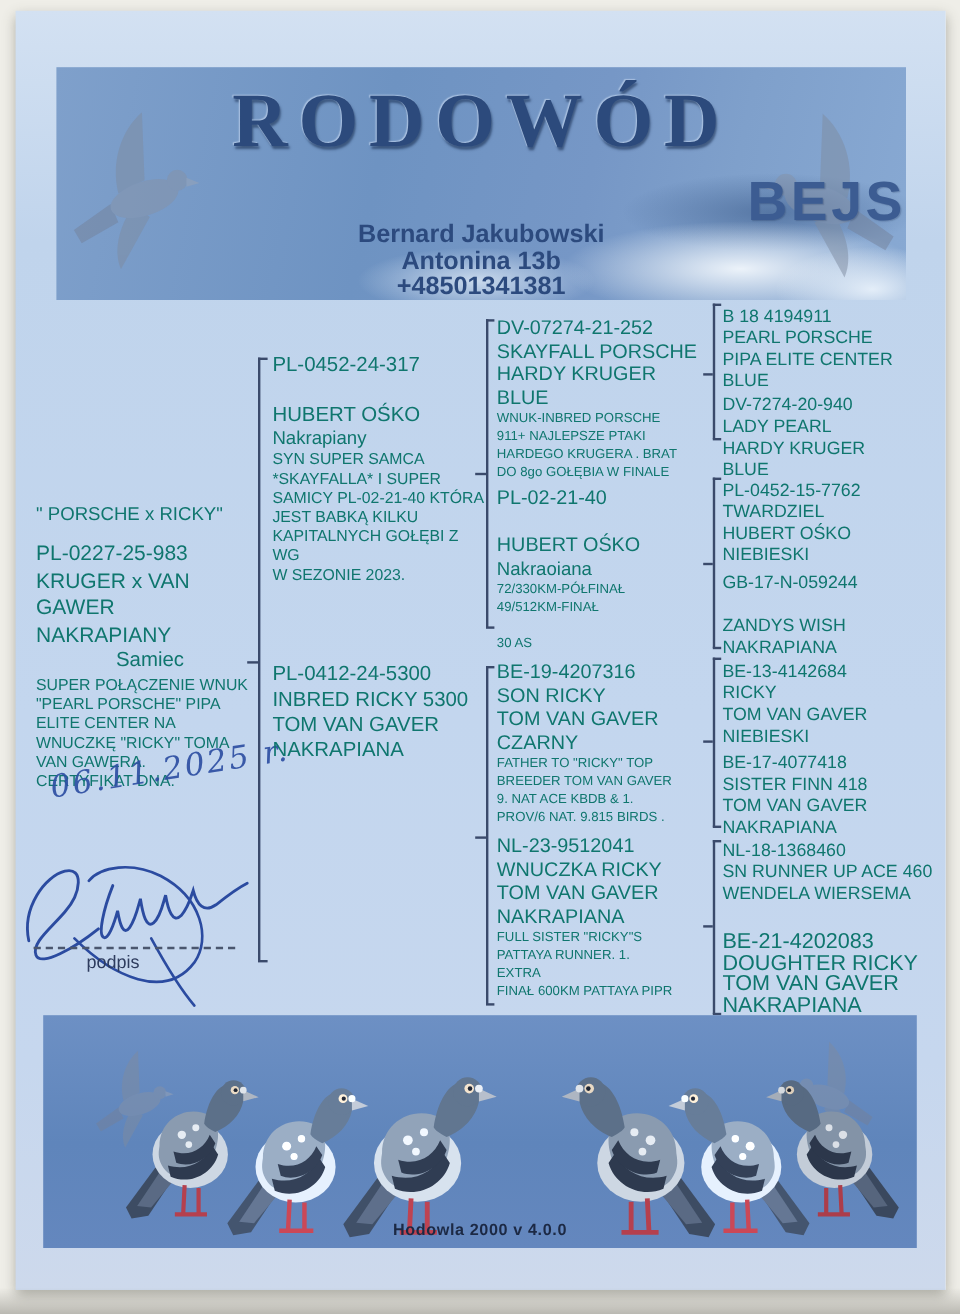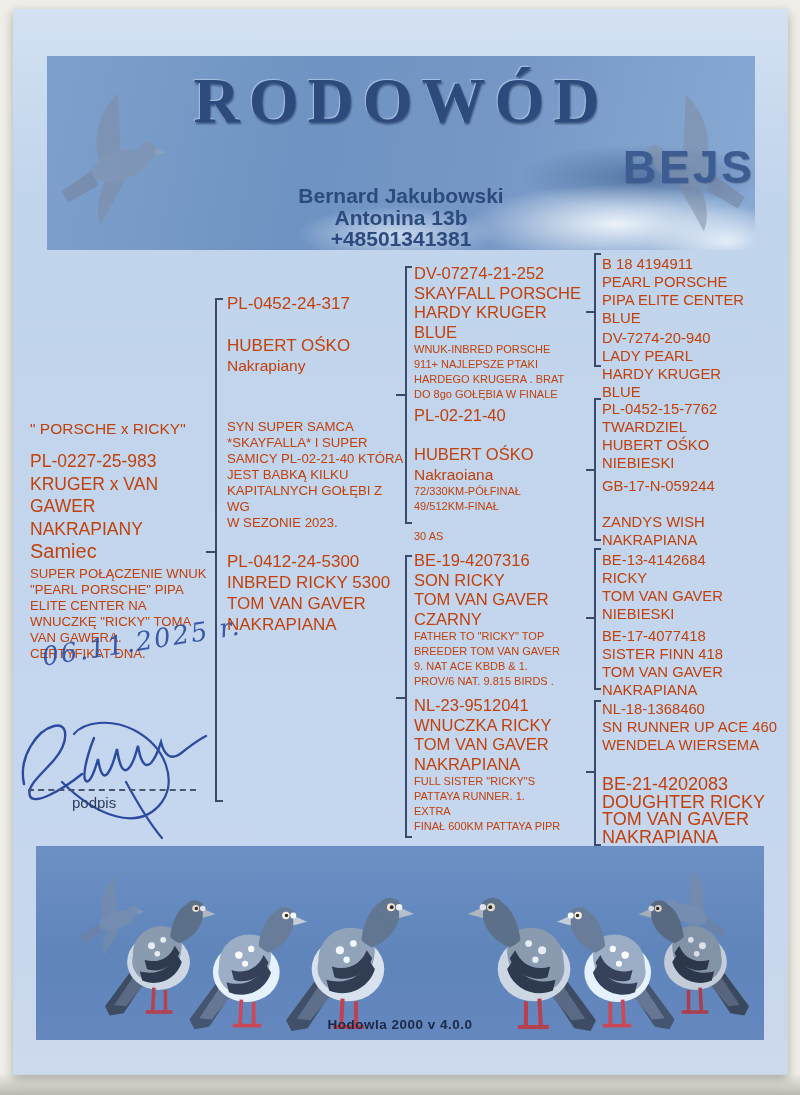--- a/index.html
+++ b/index.html
@@ -35,32 +35,32 @@
   }
   .kennel{
     position:absolute;left:0;right:0;top:84px;text-align:right;
     font-size:46px;font-weight:700;letter-spacing:3px;color:#3c5c92;
     text-shadow:1px 1px 1px rgba(20,40,80,.25);
   }
   .contact{position:absolute;left:0;right:0;text-align:center;font-weight:700;color:#2c4a7e;font-size:21px;}
   .c1{top:128px}.c2{top:150px}.c3{top:171px}
 
   
-  .blk{position:absolute;color:#c2410c;}
+  .blk{position:absolute;color:#0f766e;}
   .blk div{white-space:pre-line;}
   .head17{font-size:17px;line-height:21px;}
   .head16{font-size:16.5px;line-height:19.5px;}
   .head15{font-size:14.8px;line-height:18px;}
   .head15b{font-size:18px;line-height:17.5px;}
   .sub{font-size:15.5px;line-height:19px;}
-  .body13{font-size:13.2px;line-height:16px;margin-top:44px;}
+  .body13{font-size:13.2px;line-height:16px;}
   .body12{font-size:11px;line-height:15px;}
   .subjname{font-size:15.5px;}
   .subjhead{font-size:17.5px;line-height:22.5px;}
-  .subjsex{font-size:20px;}
+  .subjsex{font-size:17px;text-align:center;}
 
   
   .ln{position:absolute;background:#3a4a6b;}
   .v{width:1.5px;}
   .h{height:1.5px;}
 
   
   .hwdate{
     position:absolute;left:40px;top:642px;
     font-family:"DejaVu Serif",serif;font-style:italic;

